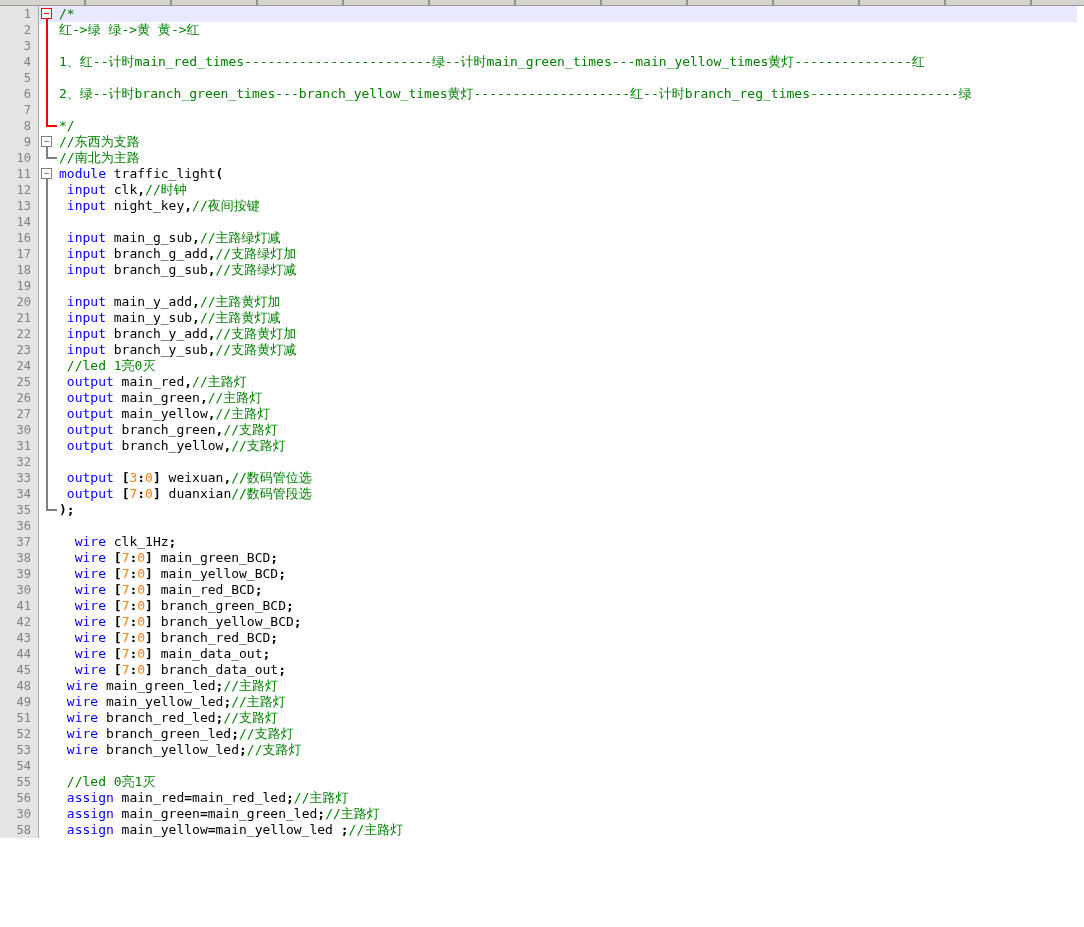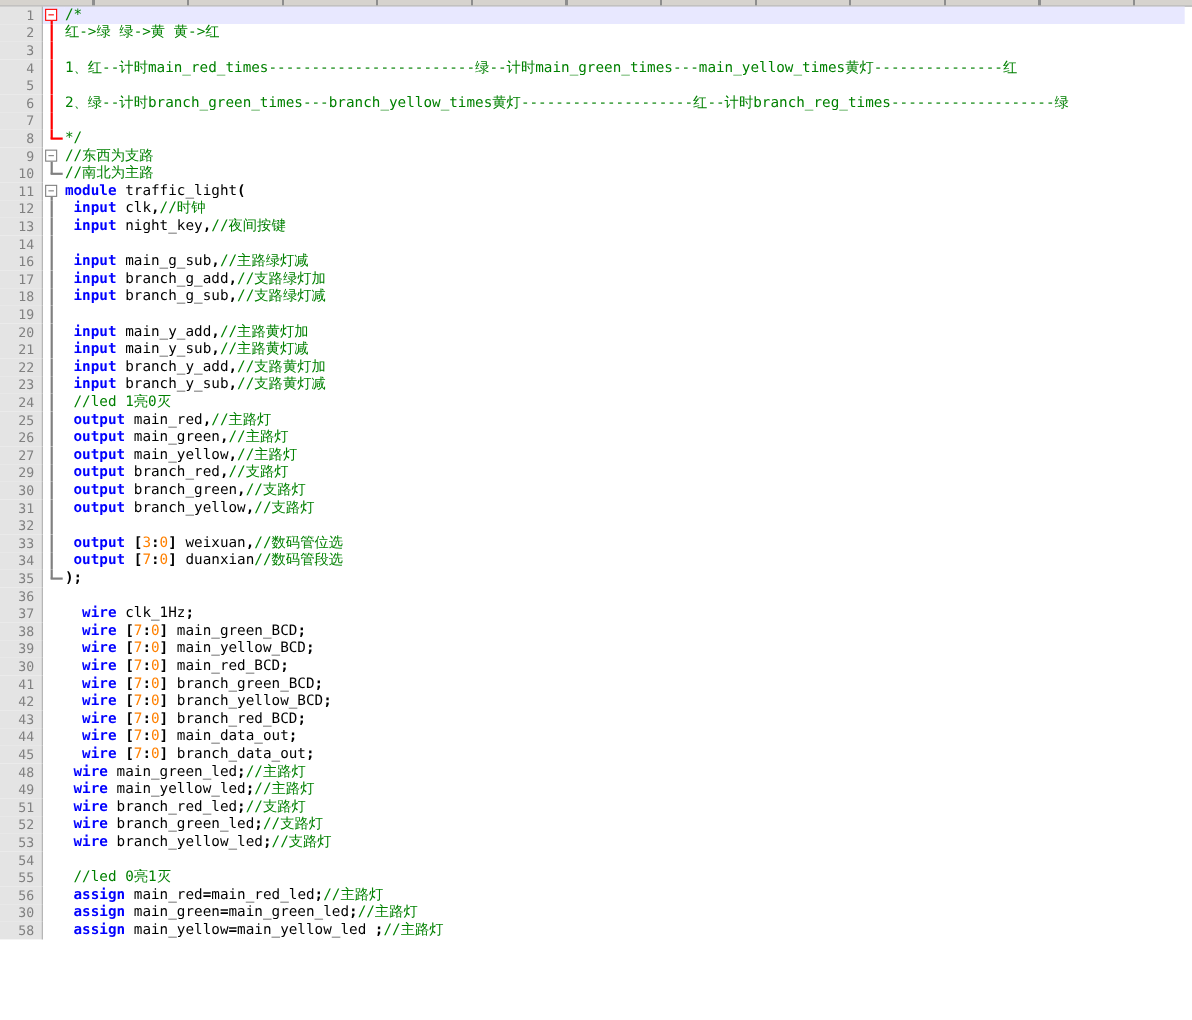--- a/index.html
+++ b/index.html
@@ -8,21 +8,21 @@
   #toolbar-edge{height:5px;width:1084px;
     background:repeating-linear-gradient(to right,#d6d3ce 0,#d6d3ce 84px,#8e8e8e 84px,#8e8e8e 86px);
     border-bottom:1px solid #9a9a9a;}
   #editor{width:1077px;}
   .row{display:flex;height:16px;line-height:16px;font-size:13px;white-space:pre;}
   .num{flex:0 0 39px;box-sizing:border-box;background:#e4e4e4;border-right:1px solid #a8a8a8;
     color:#808080;font-size:12px;text-align:right;padding-right:7px;}
   .fold{flex:0 0 20px;position:relative;background:#ffffff;}
   .code{flex:1 1 auto;background:#ffffff;overflow:hidden;}
   .row.hl .fold,.row.hl .code{background:var(--hl);}
-  .kw{color:var(--kw);font-weight:bold;}
+  .kw{color:var(--kw);font-weight:normal;}
   .cm{color:var(--cm);}
   .num-lit{color:var(--numlit);}
   .op{color:#000000;font-weight:bold;}
   .id{color:#000000;}
   
   .f-line{position:absolute;left:7px;top:0;bottom:0;width:2px;}
   .f-line.red{background:var(--foldr);} .f-line.gray{background:var(--foldg);}
   .f-box{position:absolute;left:2px;top:2px;width:11px;height:11px;box-sizing:border-box;
     border:1px solid;background:#fff;}
   .f-box.red{border-color:var(--foldr);} .f-box.gray{border-color:var(--foldg);}
@@ -60,21 +60,20 @@
       <div class="row"><div class="num">18</div><div class="fold"><div class="f-line gray"></div></div><div class="code"><span class="id"> </span><span class="kw">input</span><span class="id"> branch_g_sub</span><span class="op">,</span><span class="cm">//支路绿灯减</span></div></div>
       <div class="row"><div class="num">19</div><div class="fold"><div class="f-line gray"></div></div><div class="code"></div></div>
       <div class="row"><div class="num">20</div><div class="fold"><div class="f-line gray"></div></div><div class="code"><span class="id"> </span><span class="kw">input</span><span class="id"> main_y_add</span><span class="op">,</span><span class="cm">//主路黄灯加</span></div></div>
       <div class="row"><div class="num">21</div><div class="fold"><div class="f-line gray"></div></div><div class="code"><span class="id"> </span><span class="kw">input</span><span class="id"> main_y_sub</span><span class="op">,</span><span class="cm">//主路黄灯减</span></div></div>
       <div class="row"><div class="num">22</div><div class="fold"><div class="f-line gray"></div></div><div class="code"><span class="id"> </span><span class="kw">input</span><span class="id"> branch_y_add</span><span class="op">,</span><span class="cm">//支路黄灯加</span></div></div>
       <div class="row"><div class="num">23</div><div class="fold"><div class="f-line gray"></div></div><div class="code"><span class="id"> </span><span class="kw">input</span><span class="id"> branch_y_sub</span><span class="op">,</span><span class="cm">//支路黄灯减</span></div></div>
       <div class="row"><div class="num">24</div><div class="fold"><div class="f-line gray"></div></div><div class="code"><span class="id"> </span><span class="cm">//led 1亮0灭</span></div></div>
       <div class="row"><div class="num">25</div><div class="fold"><div class="f-line gray"></div></div><div class="code"><span class="id"> </span><span class="kw">output</span><span class="id"> main_red</span><span class="op">,</span><span class="cm">//主路灯</span></div></div>
       <div class="row"><div class="num">26</div><div class="fold"><div class="f-line gray"></div></div><div class="code"><span class="id"> </span><span class="kw">output</span><span class="id"> main_green</span><span class="op">,</span><span class="cm">//主路灯</span></div></div>
       <div class="row"><div class="num">27</div><div class="fold"><div class="f-line gray"></div></div><div class="code"><span class="id"> </span><span class="kw">output</span><span class="id"> main_yellow</span><span class="op">,</span><span class="cm">//主路灯</span></div></div>
-      <div class="row"><div class="num">29</div><div class="fold"><div class="f-line gray"></div></div><div class="code"><span class="id"> </span><span class="kw">output</span><span class="id"> branch_red</span><span class="op">,</span><span class="cm">//支路灯</span></div></div>
       <div class="row"><div class="num">30</div><div class="fold"><div class="f-line gray"></div></div><div class="code"><span class="id"> </span><span class="kw">output</span><span class="id"> branch_green</span><span class="op">,</span><span class="cm">//支路灯</span></div></div>
       <div class="row"><div class="num">31</div><div class="fold"><div class="f-line gray"></div></div><div class="code"><span class="id"> </span><span class="kw">output</span><span class="id"> branch_yellow</span><span class="op">,</span><span class="cm">//支路灯</span></div></div>
       <div class="row"><div class="num">32</div><div class="fold"><div class="f-line gray"></div></div><div class="code"></div></div>
       <div class="row"><div class="num">33</div><div class="fold"><div class="f-line gray"></div></div><div class="code"><span class="id"> </span><span class="kw">output</span><span class="id"> </span><span class="op">[</span><span class="num-lit">3</span><span class="op">:</span><span class="num-lit">0</span><span class="op">]</span><span class="id"> weixuan</span><span class="op">,</span><span class="cm">//数码管位选</span></div></div>
       <div class="row"><div class="num">34</div><div class="fold"><div class="f-line gray"></div></div><div class="code"><span class="id"> </span><span class="kw">output</span><span class="id"> </span><span class="op">[</span><span class="num-lit">7</span><span class="op">:</span><span class="num-lit">0</span><span class="op">]</span><span class="id"> duanxian</span><span class="cm">//数码管段选</span></div></div>
       <div class="row"><div class="num">35</div><div class="fold"><div class="f-corn-v gray"></div><div class="f-corn-h gray"></div></div><div class="code"><span class="op">);</span></div></div>
       <div class="row"><div class="num">36</div><div class="fold"></div><div class="code"></div></div>
       <div class="row"><div class="num">37</div><div class="fold"></div><div class="code"><span class="id">  </span><span class="kw">wire</span><span class="id"> clk_1Hz</span><span class="op">;</span></div></div>
       <div class="row"><div class="num">38</div><div class="fold"></div><div class="code"><span class="id">  </span><span class="kw">wire</span><span class="id"> </span><span class="op">[</span><span class="num-lit">7</span><span class="op">:</span><span class="num-lit">0</span><span class="op">]</span><span class="id"> main_green_BCD</span><span class="op">;</span></div></div>
       <div class="row"><div class="num">39</div><div class="fold"></div><div class="code"><span class="id">  </span><span class="kw">wire</span><span class="id"> </span><span class="op">[</span><span class="num-lit">7</span><span class="op">:</span><span class="num-lit">0</span><span class="op">]</span><span class="id"> main_yellow_BCD</span><span class="op">;</span></div></div>

